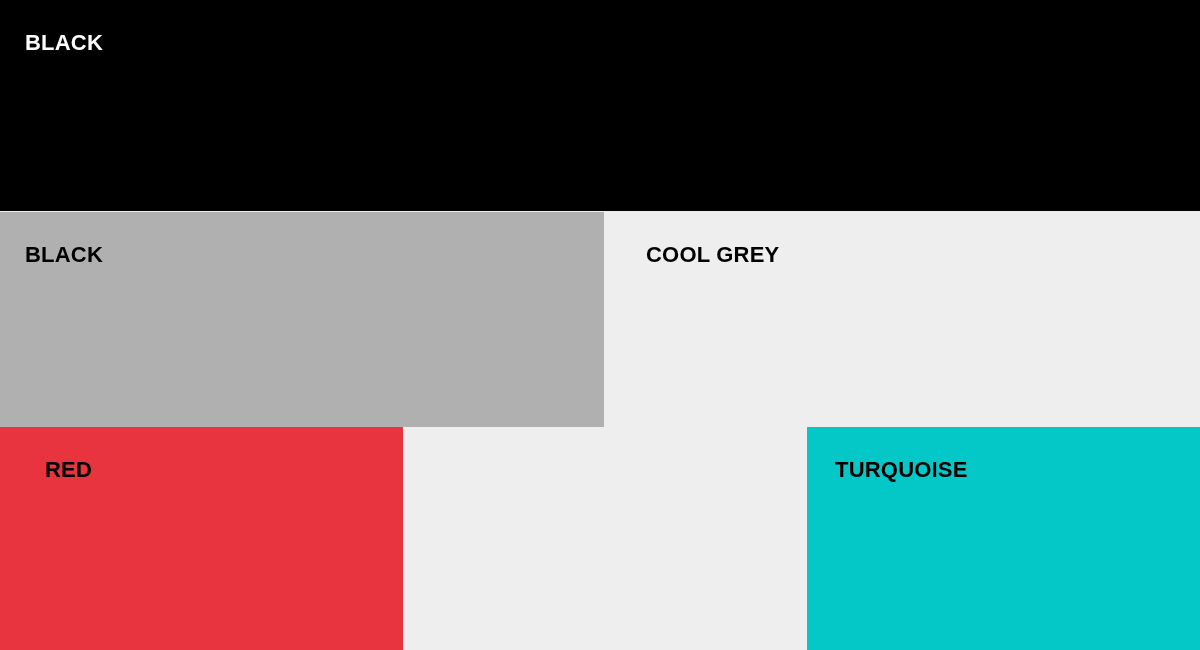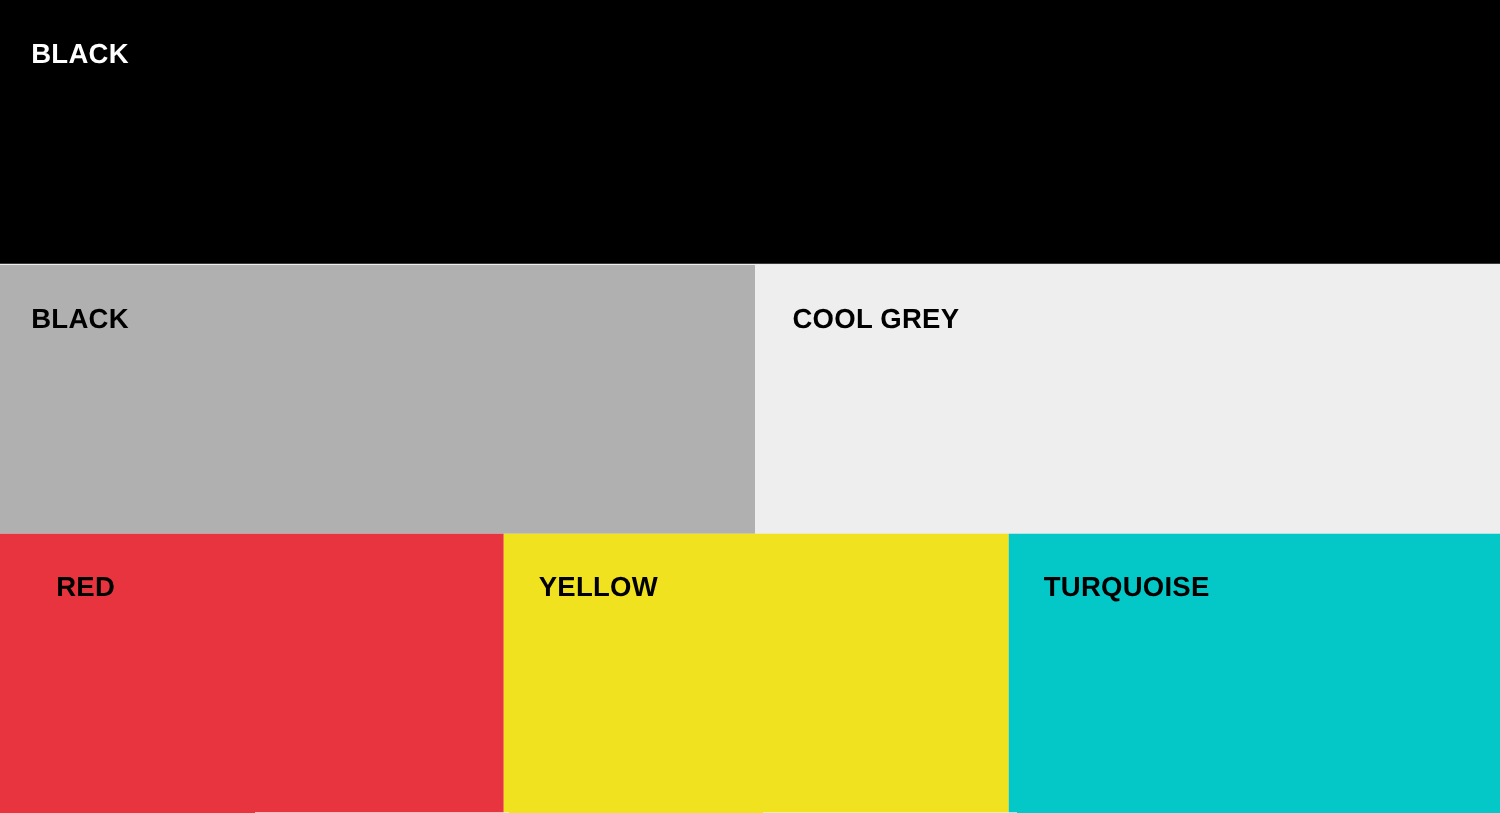--- a/index.html
+++ b/index.html
@@ -53,21 +53,21 @@
     width: 604px;
     height: 215px;
   }
   #swatch-cool-grey {
     left: 604px;
     top: 212px;
     width: 596px;
     height: 215px;
   }
   #swatch-cool-grey .swatch-label {
-    left: 30px;
+    left: 42px;
   }
 
   
   #swatch-red {
     left: 0;
     top: 427px;
     width: 403px;
     height: 223px;
   }
   #swatch-yellow {
@@ -103,21 +103,18 @@
   </div>
 
   <div class="swatch" id="swatch-cool-grey" style="background-color: rgb(238, 238, 238);">
     <span class="swatch-label" style="color: rgb(0, 0, 0);">COOL GREY</span>
   </div>
 
   <div class="swatch" id="swatch-red" style="background-color: rgb(232, 52, 63);">
     <span class="swatch-label" style="color: rgb(0, 0, 0); margin-left: 20px;">RED</span>
   </div>
 
-  <div class="swatch" id="swatch-yellow" style="background-color: rgb(240, 226, 30);">
-    <span class="swatch-label" style="color: rgb(0, 0, 0);">YELLOW</span>
-  </div>
 
   <div class="swatch" id="swatch-turquoise" style="background-color: rgb(4, 199, 199);">
     <span class="swatch-label" style="color: rgb(0, 0, 0); text-align: right;">TURQUOISE</span>
   </div>
 
 </div>
 
 </body></html>

